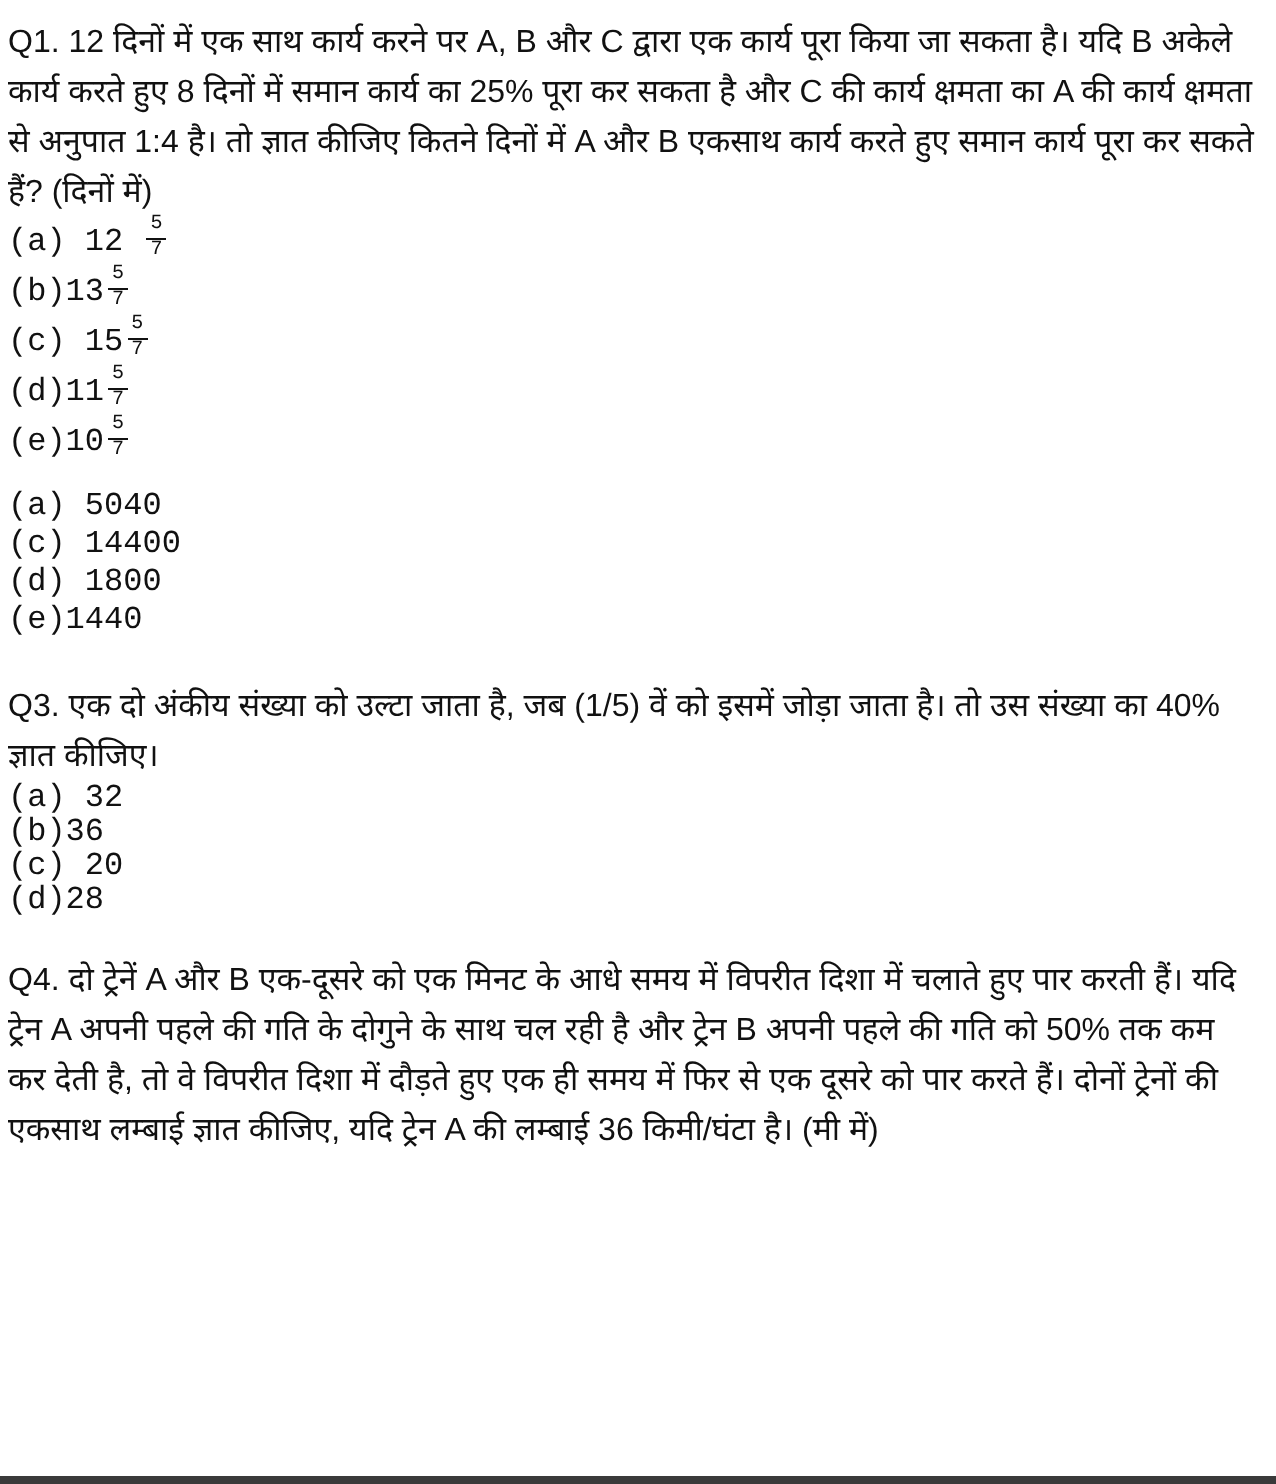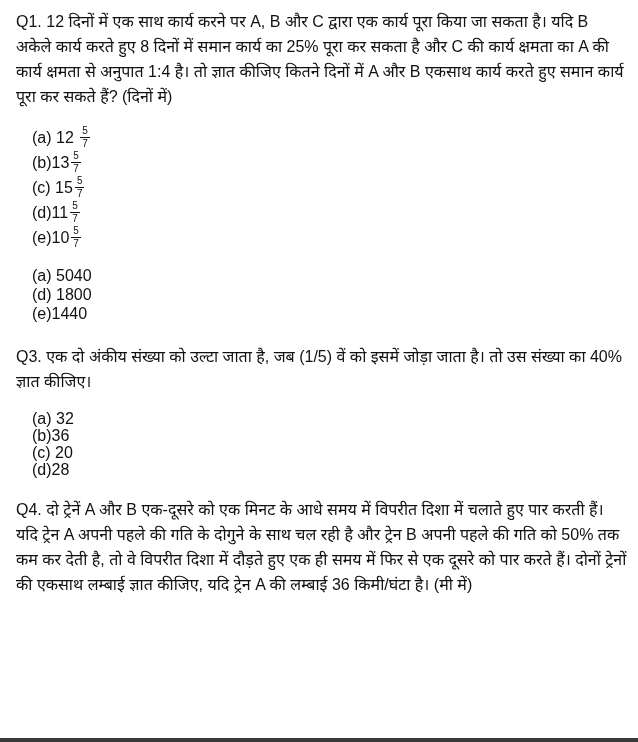--- a/index.html
+++ b/index.html
@@ -11,29 +11,29 @@
     width: 638px;
     height: 742px;
     position: relative;
     overflow: hidden;
     color: #111111;
     font-family: "Liberation Sans", sans-serif;
     font-size: 16px;
     -webkit-font-smoothing: antialiased;
   }
   .page {
-    padding: 9px 10px 0 16px;
+    padding: 9px 10px 0 4px;
   }
   .question { margin: 0; }
   .qtext {
     margin: 0;
     line-height: 25px;
     white-space: normal;
   }
-  .options { margin: 16px; }
+  .options { margin: 0; font-family: Liberation Mono, monospace; }
   .opt {
     display: block;
     white-space: pre-wrap;
   }
   
   .lh25 .opt { height: 25px; line-height: 25px; }
   .lh19 .opt { height: 19px; line-height: 19px; }
   .lh17 .opt { height: 17px; line-height: 17px; }
   .lh18 .opt { height: 18px; line-height: 18px; }
   .frac {
@@ -80,20 +80,21 @@
       <div class="opt"><span>(b)13</span><span class="frac"><span class="num">5</span><span class="den">7</span></span></div>
       <div class="opt"><span>(c) 15</span><span class="frac"><span class="num">5</span><span class="den">7</span></span></div>
       <div class="opt"><span>(d)11</span><span class="frac"><span class="num">5</span><span class="den">7</span></span></div>
       <div class="opt"><span>(e)10</span><span class="frac"><span class="num">5</span><span class="den">7</span></span></div>
     </div>
   </section>
 
   <section class="question q2">
     <div class="options lh19">
       <div class="opt">(a) 5040</div>
+      <div class="opt">(c) 14400</div>
       <div class="opt">(d) 1800</div>
       <div class="opt">(e)1440</div>
     </div>
   </section>
 
   <section class="question q3">
     <p class="qtext">Q3. एक दो अंकीय संख्या को उल्टा जाता है, जब (1/5) वें को इसमें जोड़ा जाता है। तो उस संख्या का 40% ज्ञात कीजिए।</p>
     <div class="options lh17">
       <div class="opt">(a) 32</div>
       <div class="opt">(b)36</div>

